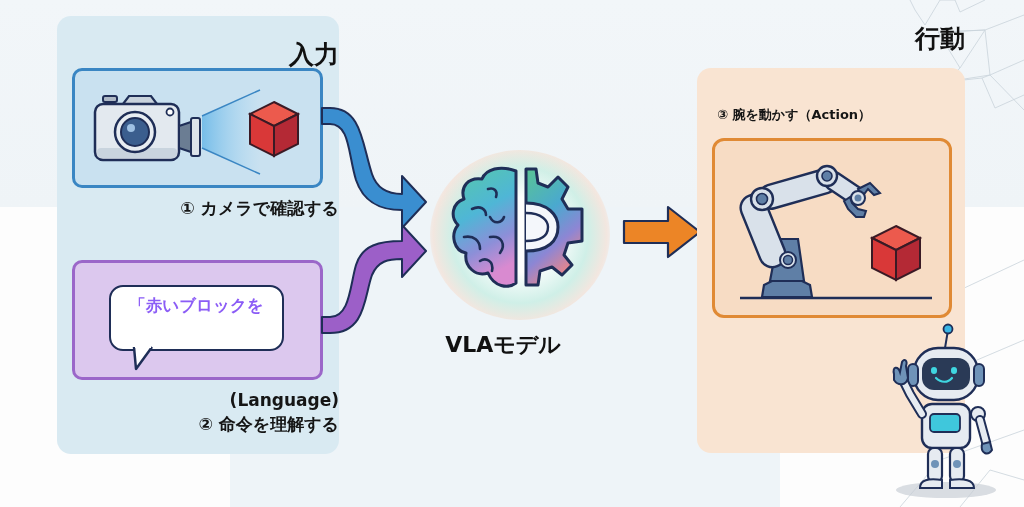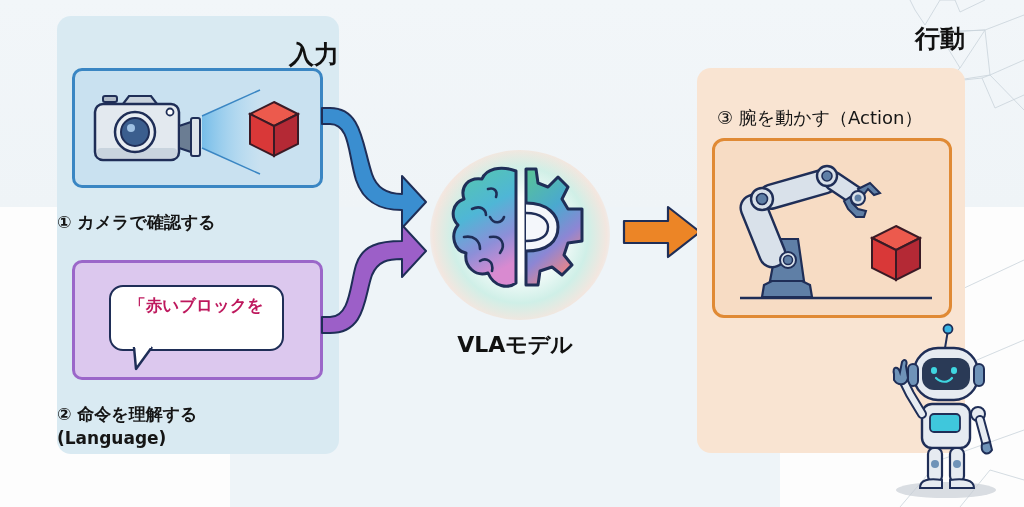--- a/index.html
+++ b/index.html
@@ -33,52 +33,52 @@
 
   .vision-box {
     position: absolute; left: 72px; top: 68px; width: 251px; height: 120px;
     background: #c9e1f0; border: 3px solid #3a86c3; border-radius: 10px;
   }
   .lang-box {
     position: absolute; left: 72px; top: 260px; width: 251px; height: 120px;
     background: #dcc8ee; border: 3px solid #9b67c9; border-radius: 10px;
   }
   .caption {
-    position: absolute; text-align: left; font-weight: bold; font-size: 17px;
-    line-height: 24px; color: #151515; margin-top: 14px;
+    position: absolute; text-align: right; font-weight: bold; font-size: 17px;
+    line-height: 24px; color: #151515;
   }
   .cap-vision { left: 57px; width: 282px; top: 196px; }
   .cap-lang   { left: 57px; width: 282px; top: 388px; }
 
   .bubble {
     position: absolute; left: 109px; top: 285px; width: 175px; height: 66px;
     background: #ffffff; border: 2.5px solid #1f2e57; border-radius: 14px;
     text-align: center; font-weight: bold; font-size: 16.5px; line-height: 24px;
-    padding-top: 7px; color: #be185d;
+    padding-top: 7px; color: #8b5cf6;
   }
   .bubble-tail { position: absolute; left: 130px; top: 347px; width: 30px; height: 24px; }
 
   
   .vla-label {
-    position: absolute; left: 420px; top: 330px; width: 190px; text-align: center;
+    position: absolute; left: 408px; top: 330px; width: 190px; text-align: center;
     font-weight: bold; font-size: 22px; color: #111;
   }
   .glow {
     position: absolute; left: 430px; top: 150px; width: 180px; height: 170px; border-radius: 50%;
     background: radial-gradient(circle, rgba(255,255,255,0.9) 30%, rgba(150,230,200,0.35) 55%, rgba(255,190,150,0.25) 70%, rgba(255,255,255,0) 78%);
   }
 
   
   .action-title { left: 700px; width: 265px; top: 22px; }
   .panel-action {
     position: absolute; left: 697px; top: 68px; width: 268px; height: 385px;
     background: #f9e4d2; border-radius: 14px;
   }
   .action-caption {
-    position: absolute; left: 717px; top: 106px; font-weight: normal; font-size: 18px; color: #151515;
+    position: absolute; left: 717px; top: 106px; font-weight: bold; font-size: 13px; color: #151515;
   }
   .arm-box {
     position: absolute; left: 712px; top: 138px; width: 240px; height: 180px;
     background: #f7dcc4; border: 3px solid #e08a35; border-radius: 12px;
   }
 
   svg { position: absolute; overflow: visible; }
 </style>
 </head>
 <body>
@@ -144,22 +144,22 @@
 <div class="lang-box"></div>
 <div class="bubble">
   <div>「赤いブロックを</div>
 </div>
 <svg class="bubble-tail" viewBox="0 0 30 24">
   <path d="M4 0 L6 22 L22 0" fill="#ffffff" stroke="#1f2e57" stroke-width="2.5" stroke-linejoin="round"></path>
   <rect x="5" y="-4" width="16" height="5" fill="#ffffff"></rect>
 </svg>
 
 <div class="caption cap-lang">
+  <div>(Language)</div>
   <div>② 命令を理解する</div>
-  <div>(Language)</div>
 </div>
 
 <svg style="left:322px;top:118px;" width="110" height="110" viewBox="0 0 110 110">
   <path d="M0 4 L8 4 C40 4 40 40 50 70 C56 88 70 90 80 90 L80 72 L104 98 L80 124 L80 106 C60 106 42 100 34 76 C26 50 28 20 8 20 L0 20 Z" transform="translate(0,-14)" fill="#3a8ed0" stroke="#1f2e57" stroke-width="2" stroke-linejoin="round"></path>
 </svg>
 <svg style="left:322px;top:225px;" width="110" height="115" viewBox="0 0 110 115">
   <path d="M0 92 L8 92 C28 92 28 60 34 40 C40 20 58 16 80 16 L80 0 L104 26 L80 52 L80 34 C66 34 56 36 50 50 C42 72 44 108 8 108 L0 108 Z" fill="#9c5fc8" stroke="#1f2e57" stroke-width="2" stroke-linejoin="round"></path>
 </svg>
 
 <div class="glow"></div>

